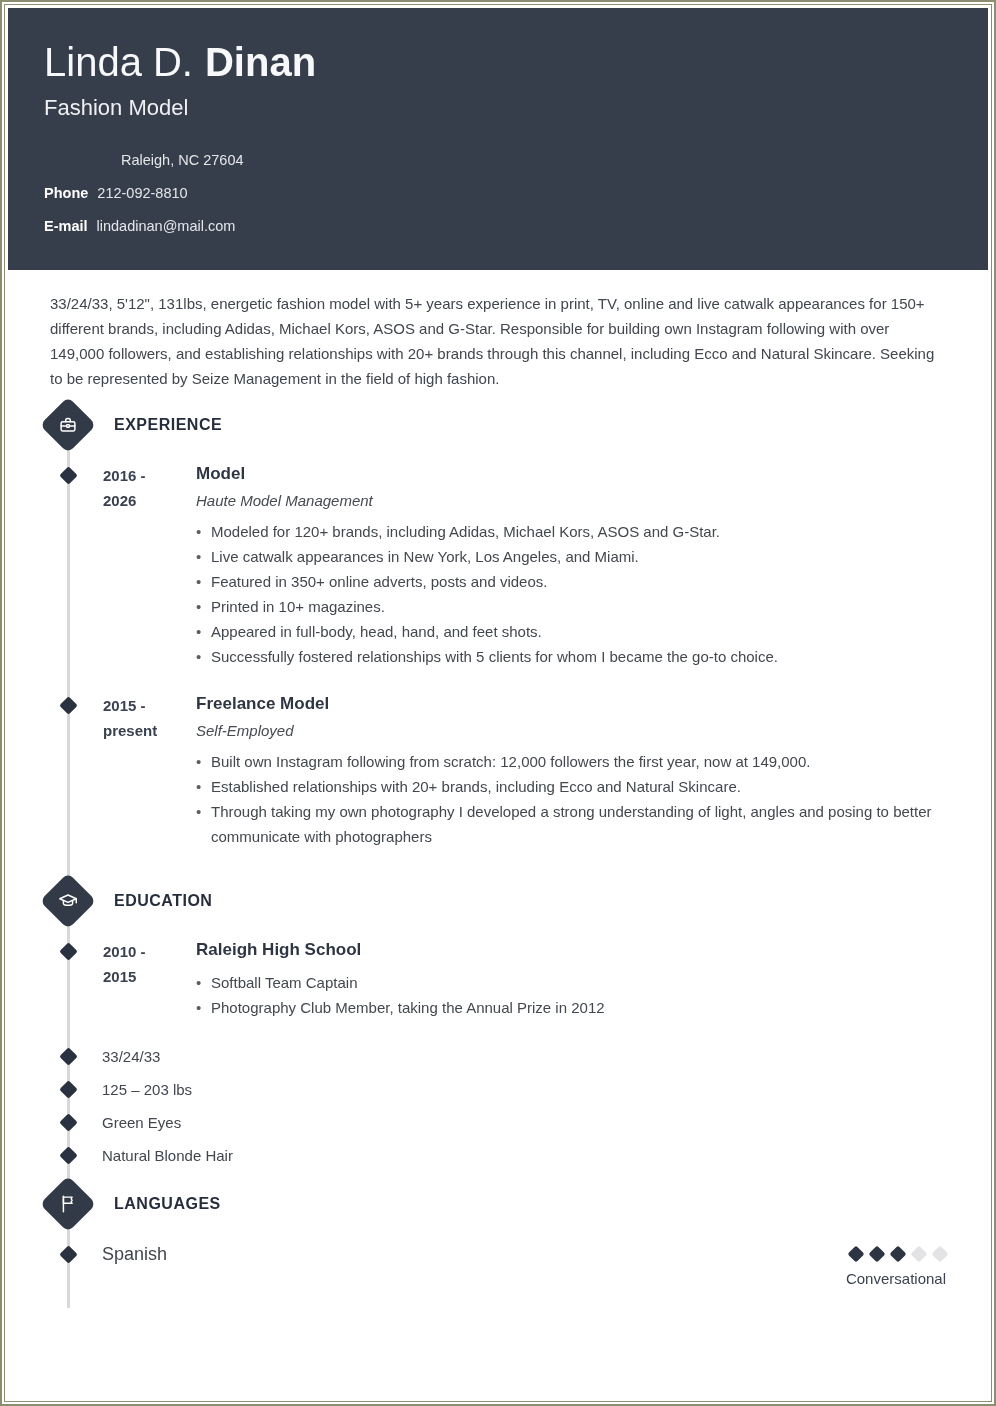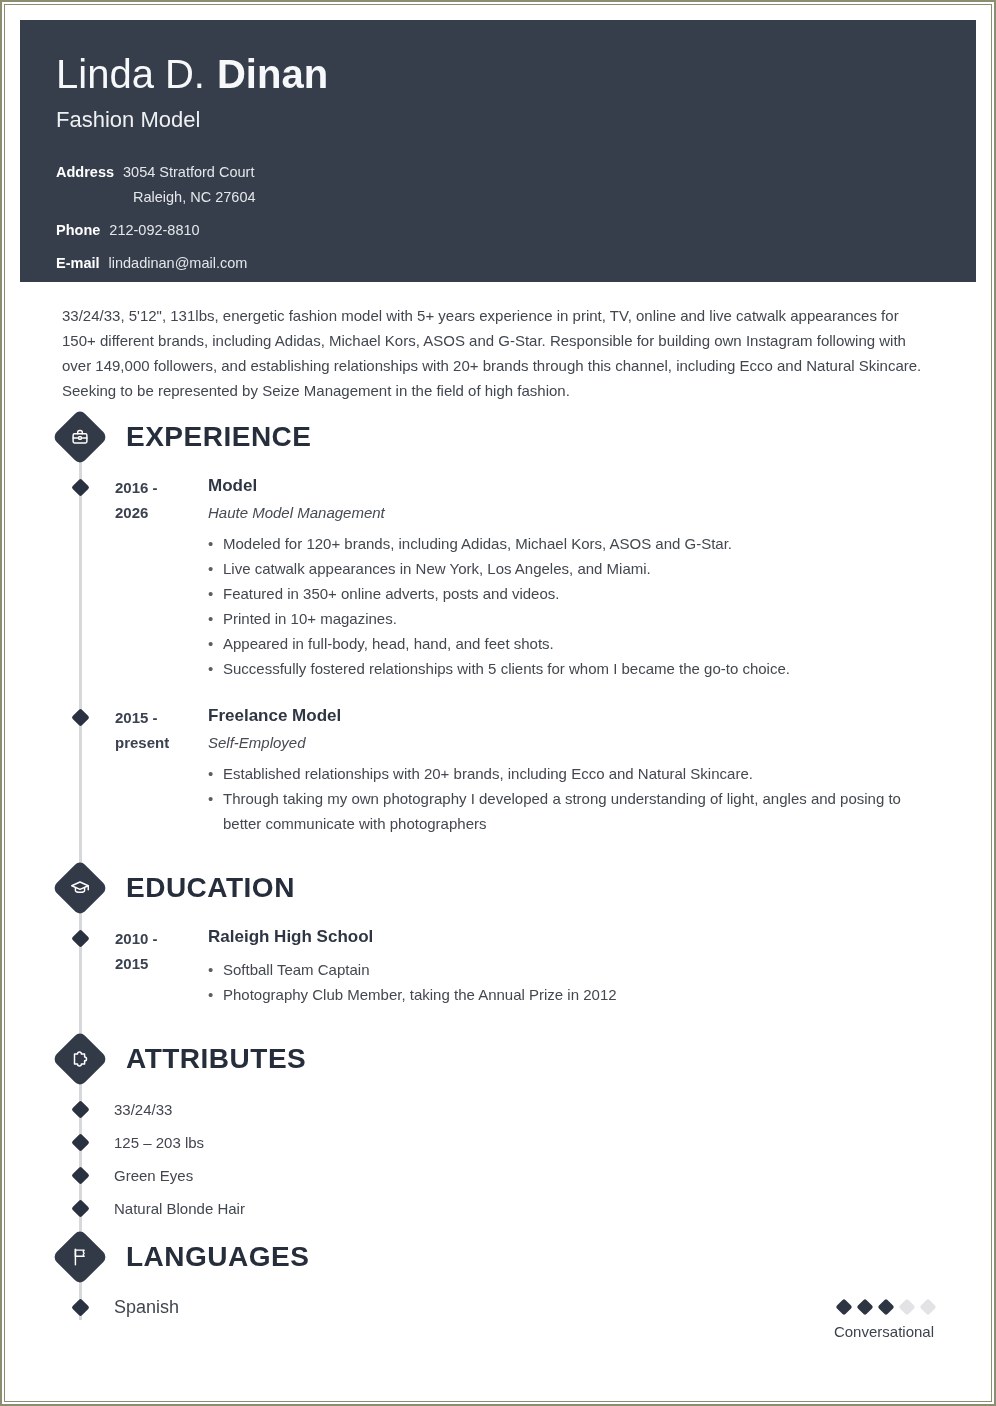--- a/index.html
+++ b/index.html
@@ -1,20 +1,20 @@
 <!DOCTYPE html>
 <html><head>
 <meta charset="utf-8">
 <style>
   html,body{margin:0;padding:0;background:#fff;}
   body{width:996px;height:1406px;font-family:"Liberation Sans",sans-serif;}
   .page{position:relative;width:996px;height:1406px;box-sizing:border-box;
         border:2px solid #8d8d72;background:#fff;overflow:hidden;}
   .inner-frame{position:absolute;inset:2px;border:1px solid #8d8d72;pointer-events:none;z-index:50;}
-  .content{position:relative;margin:18px;}
+  .content{position:relative;margin:6px;}
 
   
   .hdr{box-sizing:border-box;height:262px;background:#363d4b;color:#f4f5f7;padding:30px 36px 24px;}
   .hdr .name{font-size:40px;line-height:48px;font-weight:400;color:#f7f8fa;}
   .hdr .name .last{font-weight:700;margin-left:12px;}
   .hdr .role{font-size:22px;line-height:28px;margin-top:8px;color:#eef0f2;font-weight:400;}
   .contact{margin-top:26px;font-size:14.5px;}
   .contact .row{line-height:25px;margin-top:8px;}
   .contact .row:first-child{margin-top:0;}
   .contact .lbl{font-weight:700;color:#ffffff;margin-right:9px;}
@@ -24,21 +24,21 @@
   
   .main{position:relative;padding-right:42px;}
   .timeline{position:absolute;left:59px;top:150px;width:2.5px;height:888px;background:#d7d8da;z-index:0;}
 
   .summary{padding:21px 0 0 42px;font-size:15px;line-height:25px;color:#41464f;}
 
   .section-head{display:flex;align-items:center;padding-left:40px;margin-top:6px;margin-bottom:10px;height:56px;position:relative;z-index:2;}
   .big-diamond{width:40px;height:40px;background:#333a47;border-radius:7px;transform:rotate(45deg);
                display:flex;align-items:center;justify-content:center;flex-shrink:0;}
   .big-diamond svg{transform:rotate(-45deg);display:block;}
-  .section-head h2{margin:0 0 0 26px;font-size:28px;font-weight:700;letter-spacing:.5px;color:#262e3c;}
+  .section-head h2{margin:0 0 0 26px;font-size:16px;font-weight:700;letter-spacing:.5px;color:#262e3c;}
 
   .entry{position:relative;display:flex;padding-left:95px;margin-bottom:24px;z-index:1;}
   .marker{position:absolute;left:54px;top:6px;width:13px;height:13px;background:#2a3140;
           transform:rotate(45deg);border-radius:2px;z-index:2;}
   .entry-dates{width:93px;flex-shrink:0;font-size:15px;font-weight:700;color:#3a4150;line-height:25px;}
   .entry-body{flex:1;}
   .entry-body h3{margin:0;font-size:17px;line-height:22px;color:#2f3643;}
   .entry-body .subtitle{font-style:italic;font-size:15px;line-height:22px;color:#454a53;margin-top:5px;}
   ul.bullets{list-style:none;margin:7px 0 0;padding:0;}
   ul.bullets li{position:relative;padding-left:15px;font-size:15px;line-height:25px;color:#43484f;}
@@ -63,21 +63,20 @@
 
 <div class="page">
   <div class="inner-frame"></div>
   <div class="content">
 
     <div class="hdr">
       <div class="name"><span>Linda D.</span><span class="last">Dinan</span></div>
       <div class="role">Fashion Model</div>
 
       <div class="contact">
-        <div class="row"><span class="lbl">Address</span><span class="val">3054 Stratford Court</span></div>
         <div class="addr2">Raleigh, NC 27604</div>
         <div class="row"><span class="lbl">Phone</span><span class="val">212-092-8810</span></div>
         <div class="row"><span class="lbl">E-mail</span><span class="val">lindadinan@mail.com</span></div>
       </div>
     </div>
 
     <div class="main">
       <div class="timeline"></div>
 
       <div class="summary">33/24/33, 5'12", 131lbs, energetic fashion model with 5+ years experience in print, TV, online and live catwalk appearances for 150+ different brands, including Adidas, Michael Kors, ASOS and G-Star. Responsible for building own Instagram following with over 149,000 followers, and establishing relationships with 20+ brands through this channel, including Ecco and Natural Skincare. Seeking to be represented by Seize Management in the field of high fashion.</div>
@@ -118,20 +117,21 @@
       <div class="entry">
         <span class="marker"></span>
         <div class="entry-dates">
           <div>2015 -</div>
           <div>present</div>
         </div>
         <div class="entry-body">
           <h3>Freelance Model</h3>
           <div class="subtitle">Self-Employed</div>
           <ul class="bullets">
+            <li>Built own Instagram following from scratch: 12,000 followers the first year, now at 149,000.</li>
             <li>Established relationships with 20+ brands, including Ecco and Natural Skincare.</li>
             <li>Through taking my own photography I developed a strong understanding of light, angles and posing to better communicate with photographers</li>
           </ul>
         </div>
       </div>
 
       <div class="section-head">
         <div class="big-diamond">
           <svg width="22" height="22" viewBox="0 0 24 24" fill="none" stroke="#ffffff" stroke-width="1.6" stroke-linejoin="round" stroke-linecap="round">
             <path d="M3 9.5 12 5.5l9 4-9 4-9-4z"></path>
@@ -150,28 +150,20 @@
         </div>
         <div class="entry-body">
           <h3>Raleigh High School</h3>
           <ul class="bullets" style="margin-top:9px;">
             <li>Softball Team Captain</li>
             <li>Photography Club Member, taking the Annual Prize in 2012</li>
           </ul>
         </div>
       </div>
 
-      <div class="section-head">
-        <div class="big-diamond">
-          <svg width="22" height="22" viewBox="0 0 24 24" fill="none" stroke="#ffffff" stroke-width="1.6" stroke-linejoin="round" stroke-linecap="round">
-            <path d="M6 6.5h3.3a2.1 2.1 0 1 1 4.2 0H17v3.3a2.1 2.1 0 1 1 0 4.2v3.5h-3.5a2.1 2.1 0 1 1-4.2 0H6z"></path>
-          </svg>
-        </div>
-        <h2>ATTRIBUTES</h2>
-      </div>
 
       <div class="simple-row">
         <span class="marker"></span>
         <span>33/24/33</span>
       </div>
       <div class="simple-row">
         <span class="marker"></span>
         <span>125 – 203 lbs</span>
       </div>
       <div class="simple-row">

